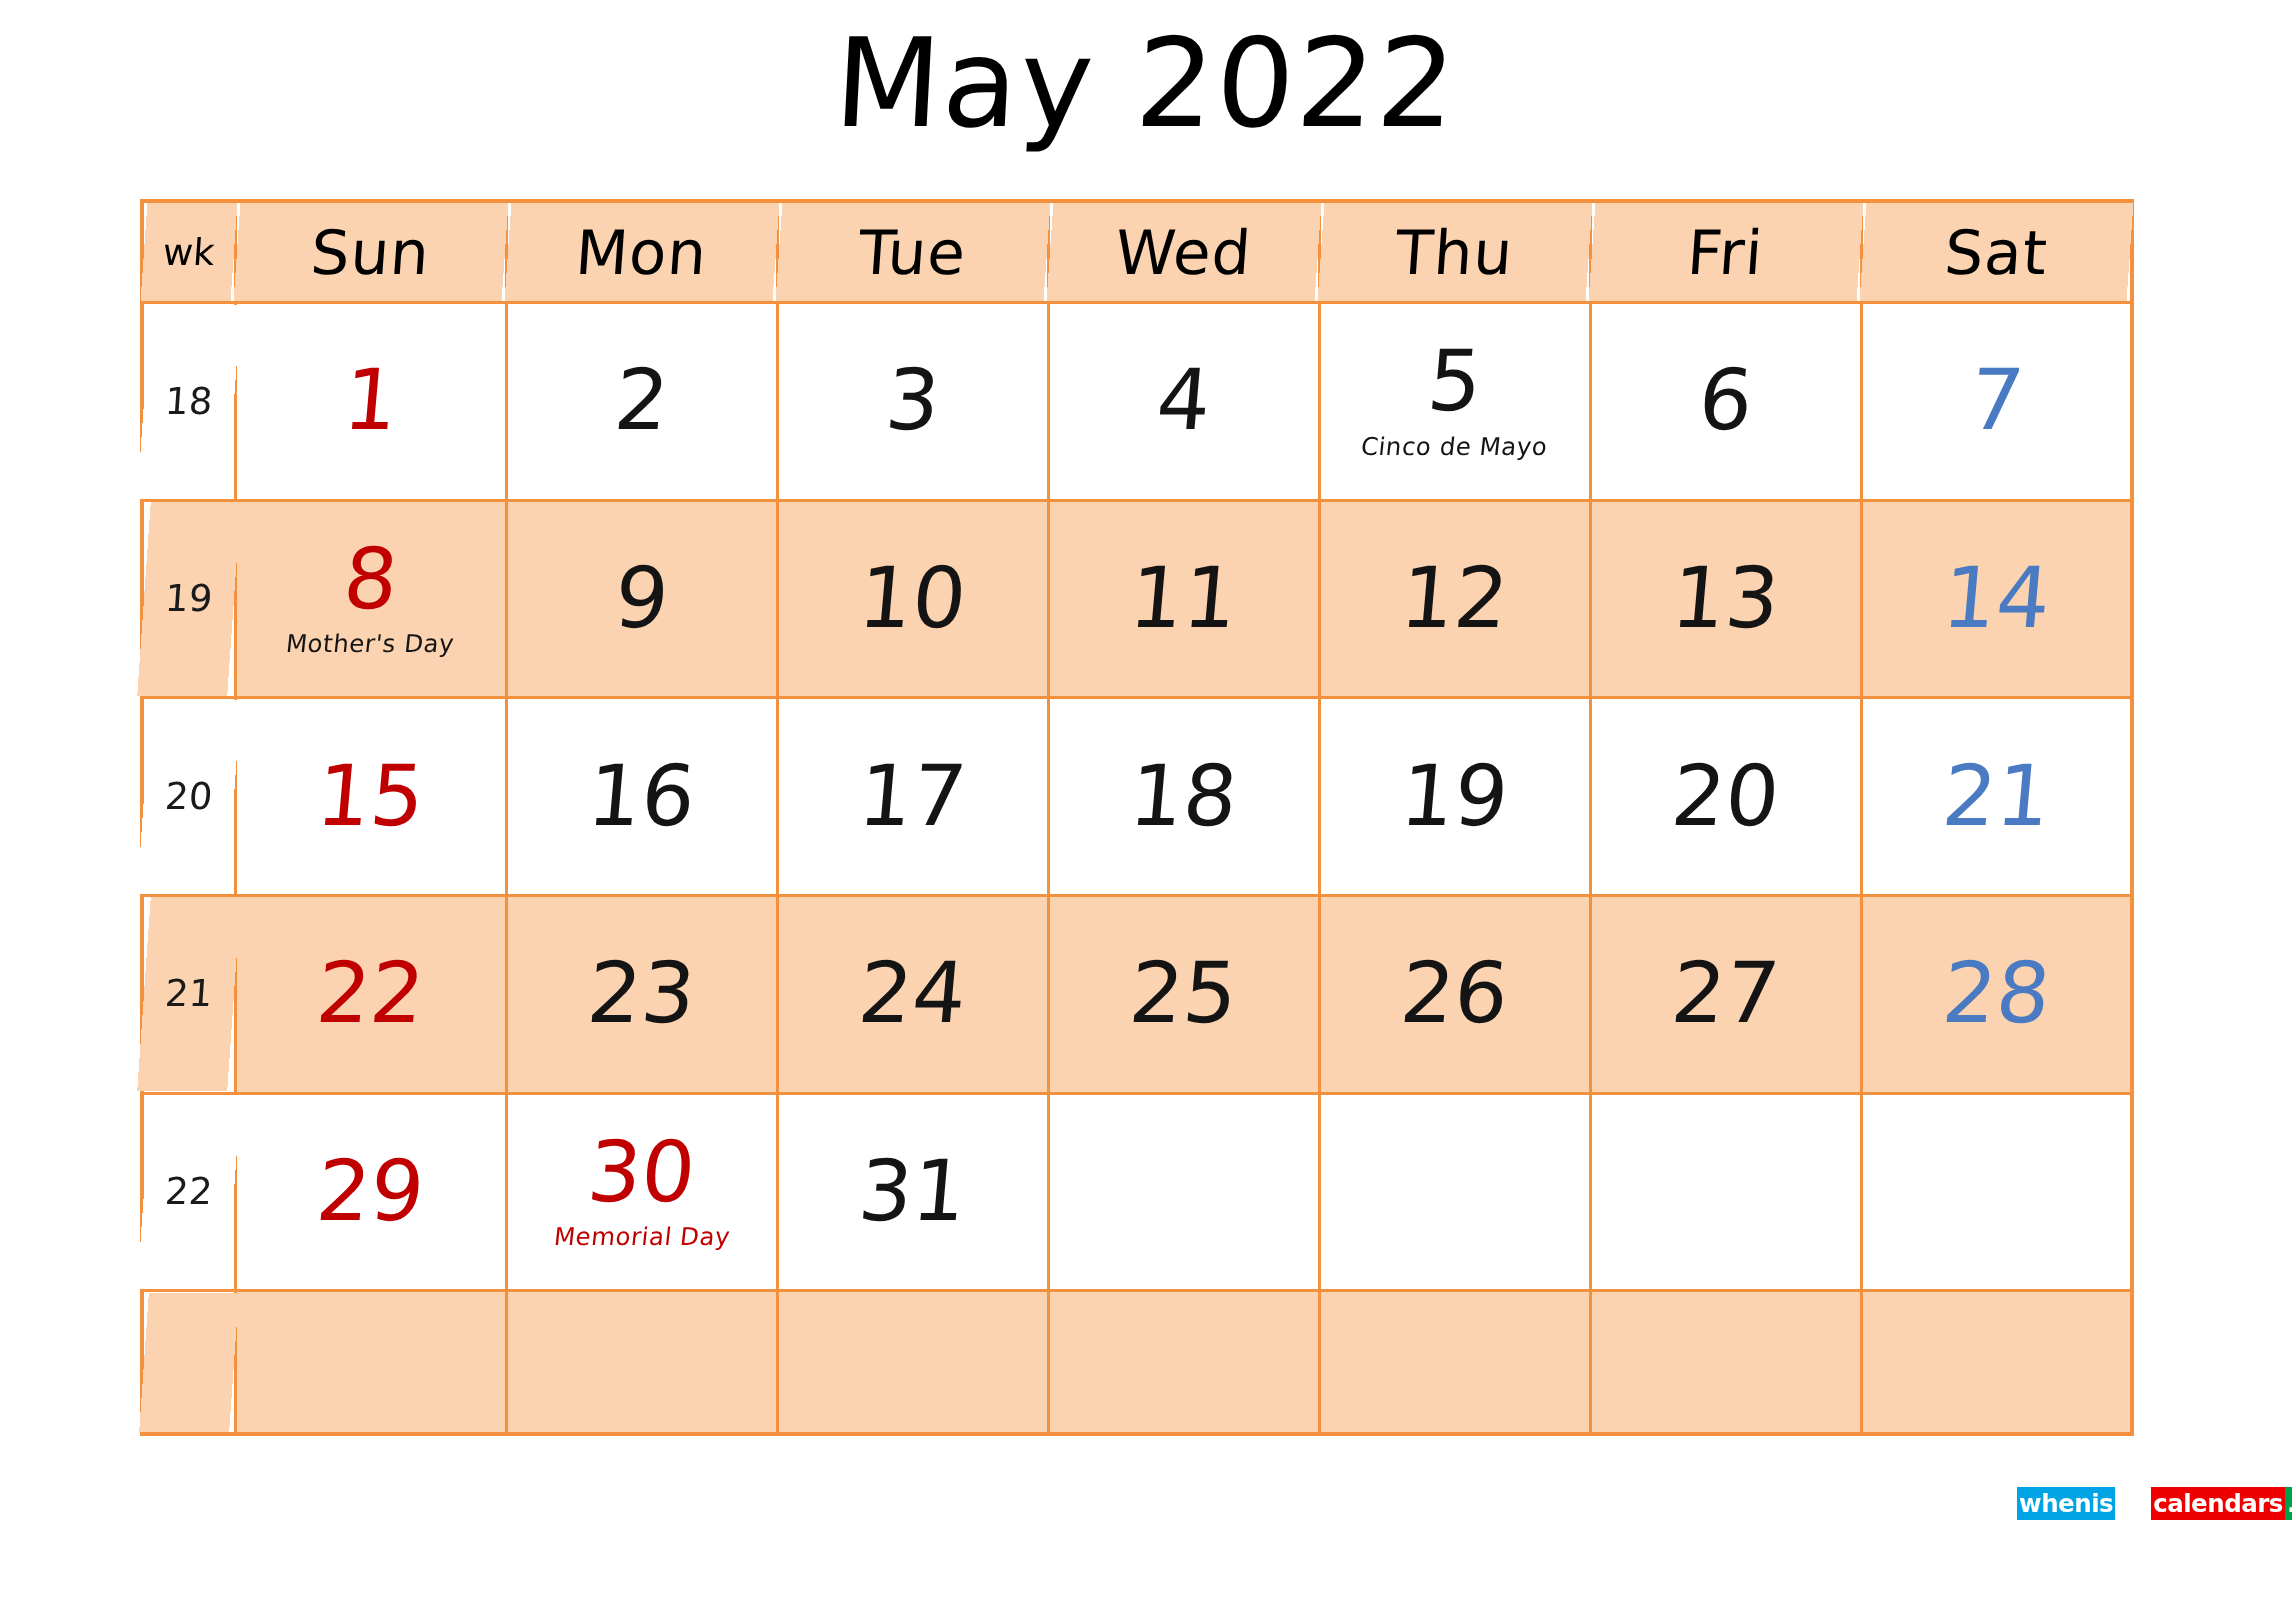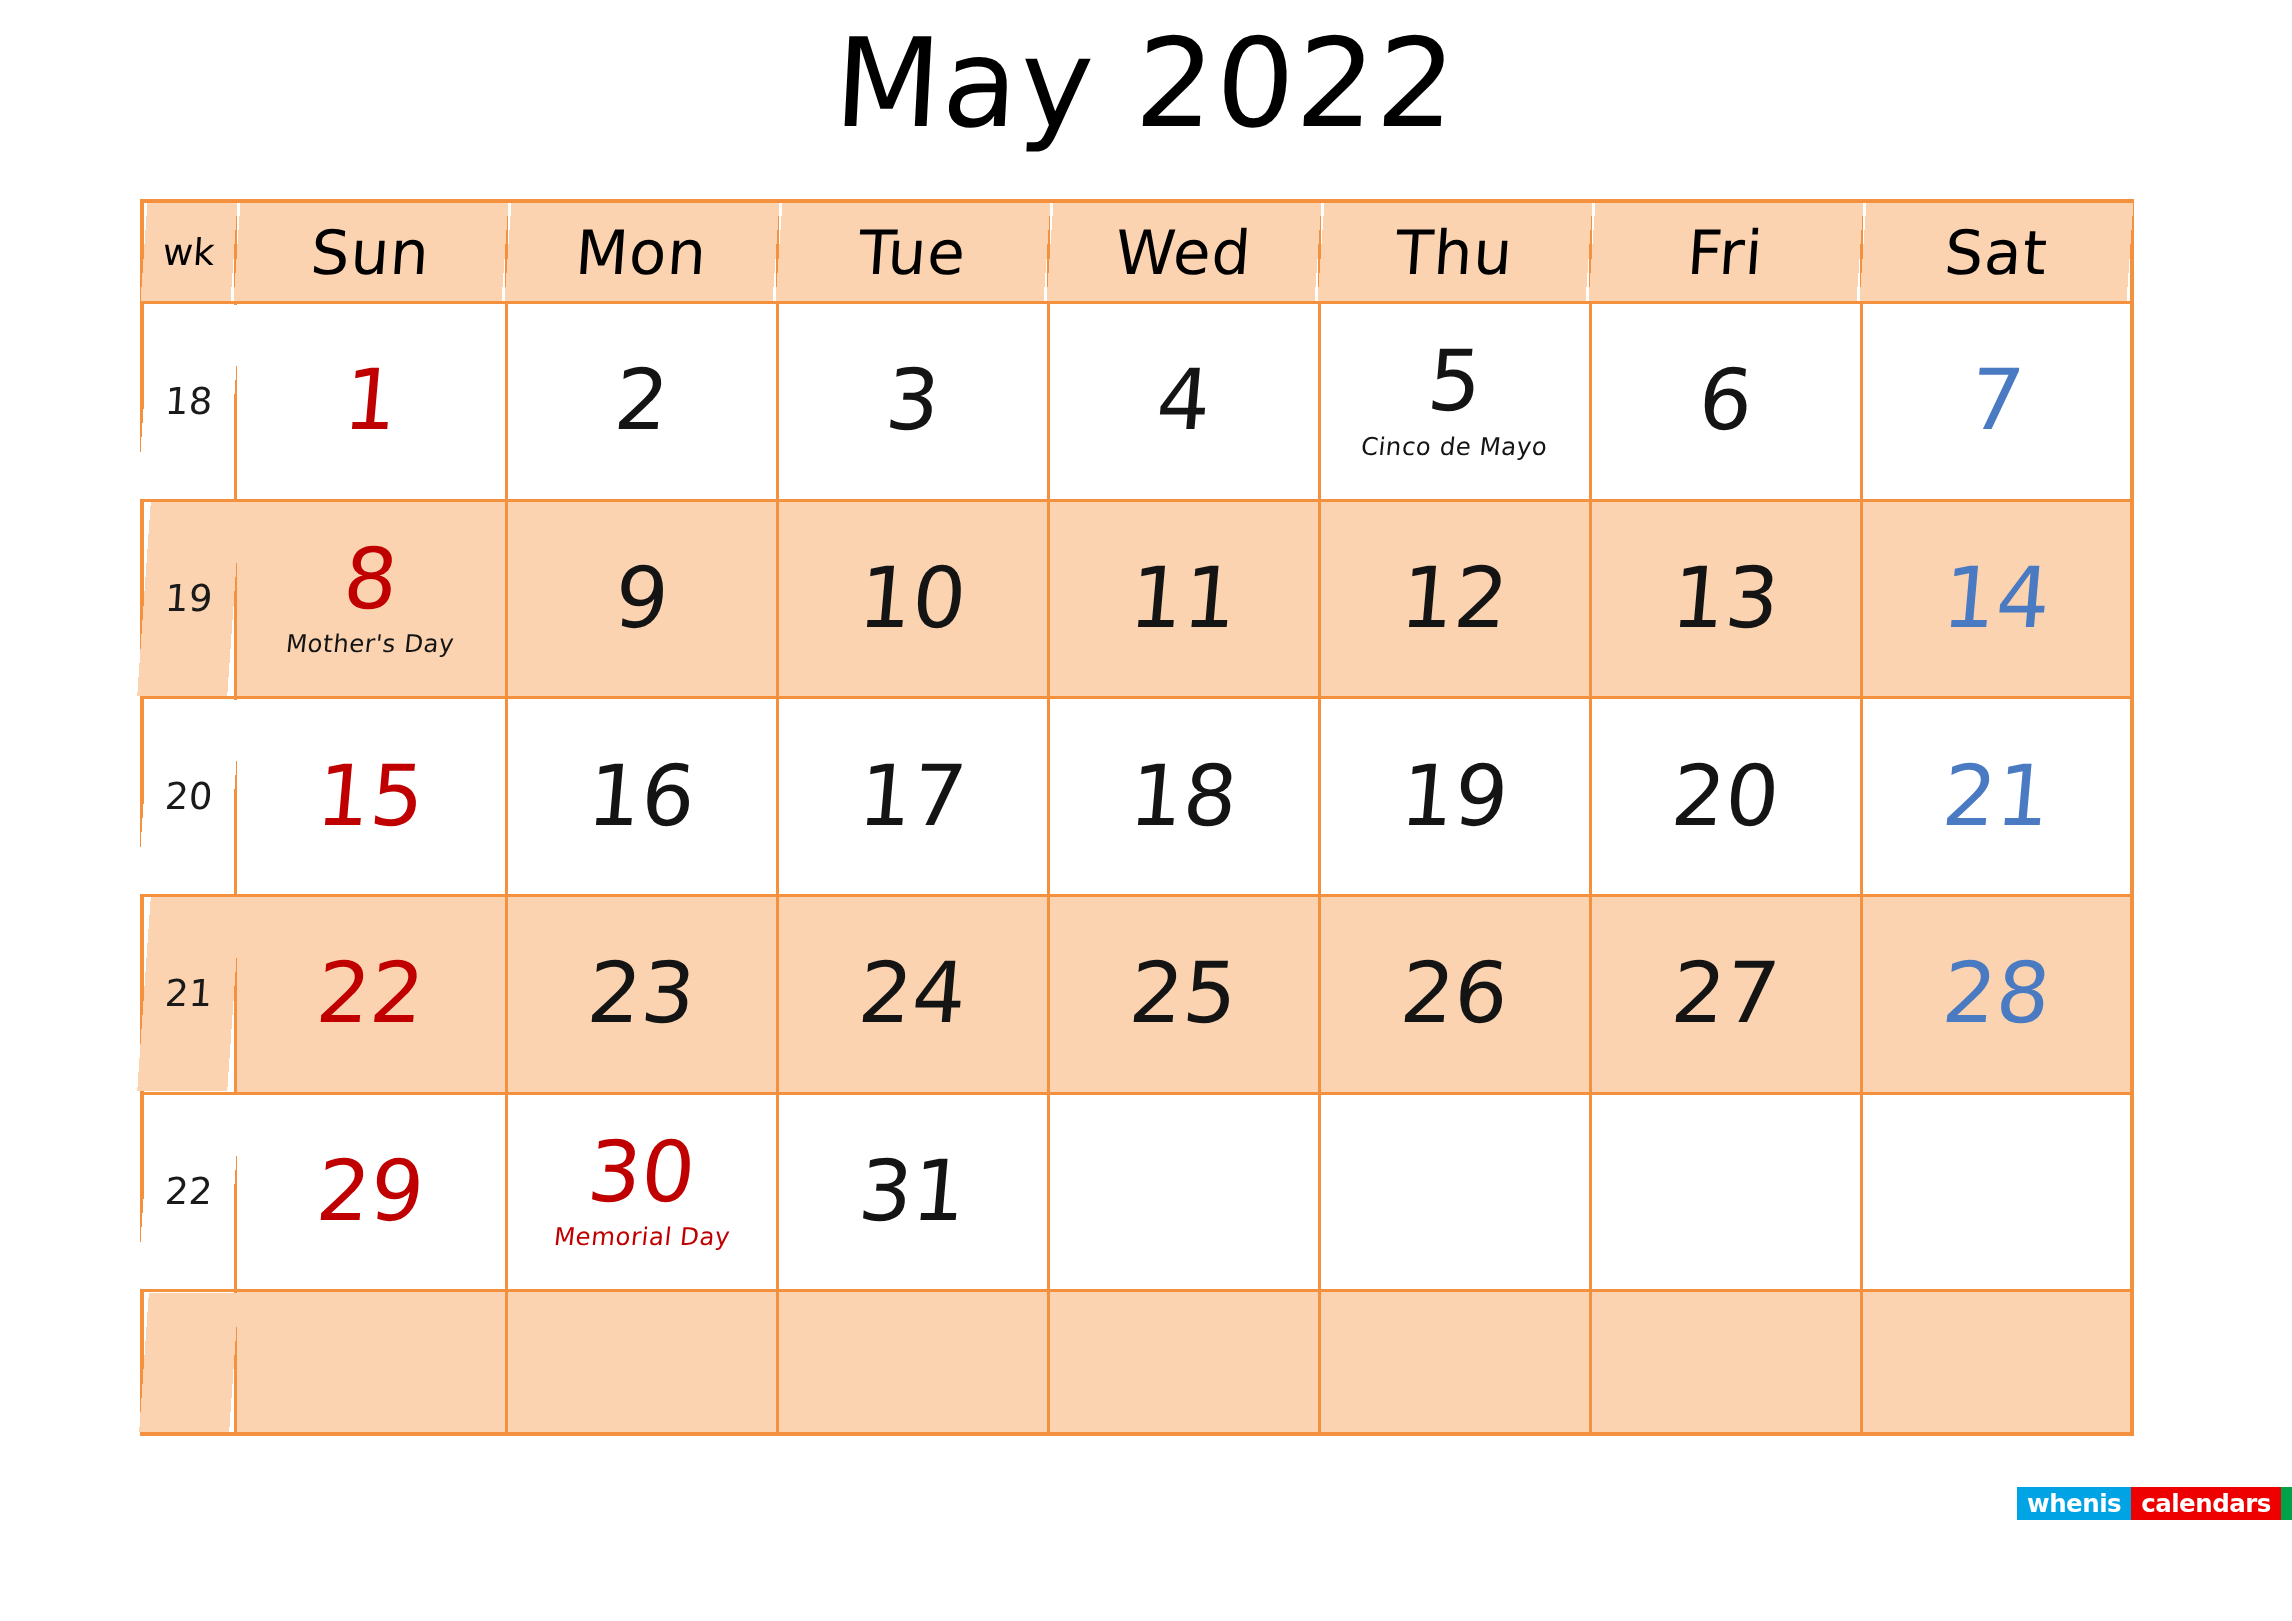--- a/index.html
+++ b/index.html
@@ -134,23 +134,23 @@
     display: flex;
     align-items: stretch;
     height: 33px;
     line-height: 33px;
     font-family: "DejaVu Sans", sans-serif;
     font-size: 24.5px;
     font-weight: bold;
     color: #ffffff;
     letter-spacing: -0.5px;
   }
-  .site-logo span { padding: 0 10px; white-space: nowrap; }
+  .site-logo span { padding: 0 2px; white-space: nowrap; }
   .logo-seg-1 { background: #00a3e4; }
-  .logo-seg-2 { background: #ee0000; }
+  .logo-seg-2 { background: #ee0000; margin-left: 36px; }
   .logo-seg-3 { background: #00a14b; }
 </style>
 </head>
 <body>
 
 <div class="page-title">May 2022</div>
 
 <div class="calendar-wrap">
   <table class="calendar">
     <colgroup>

